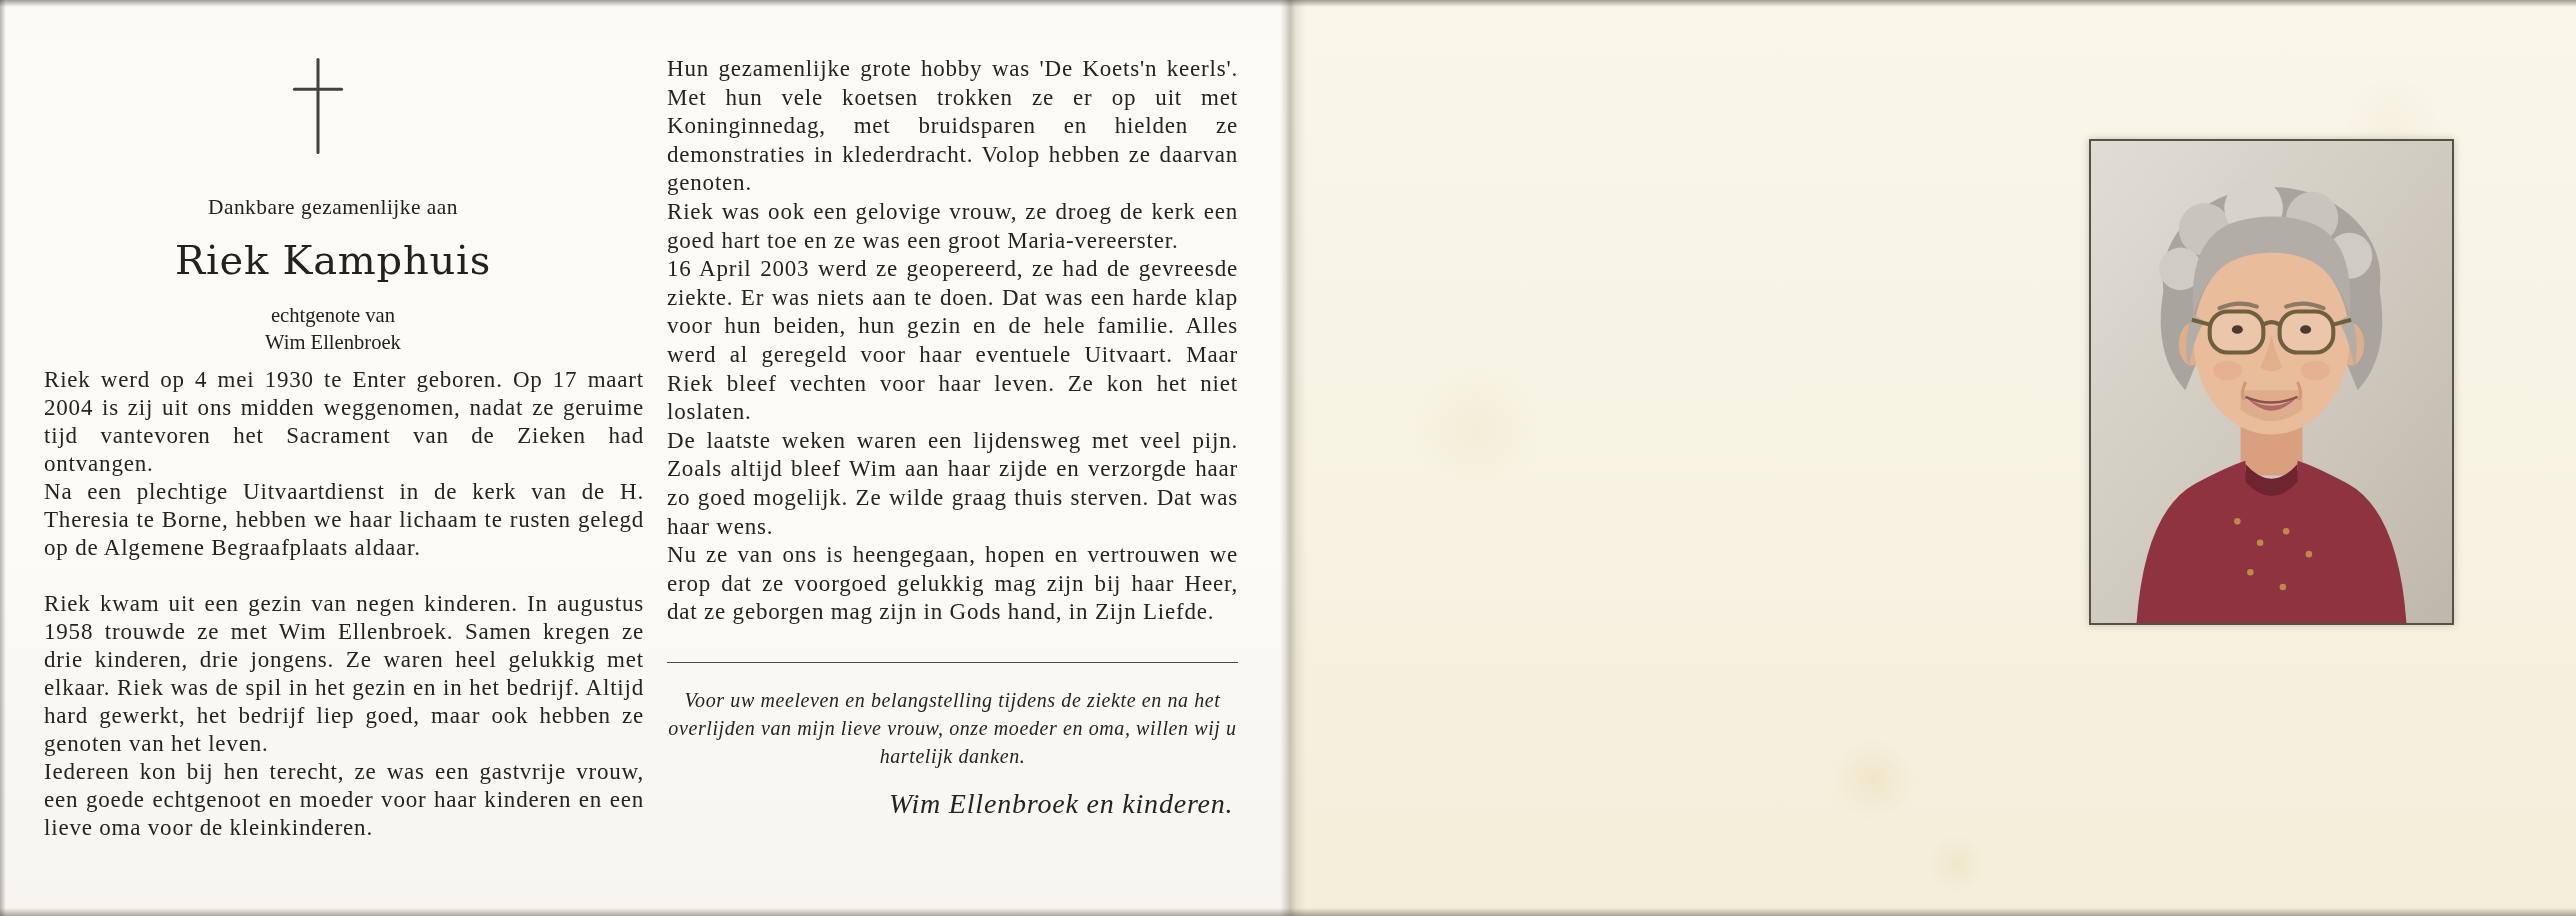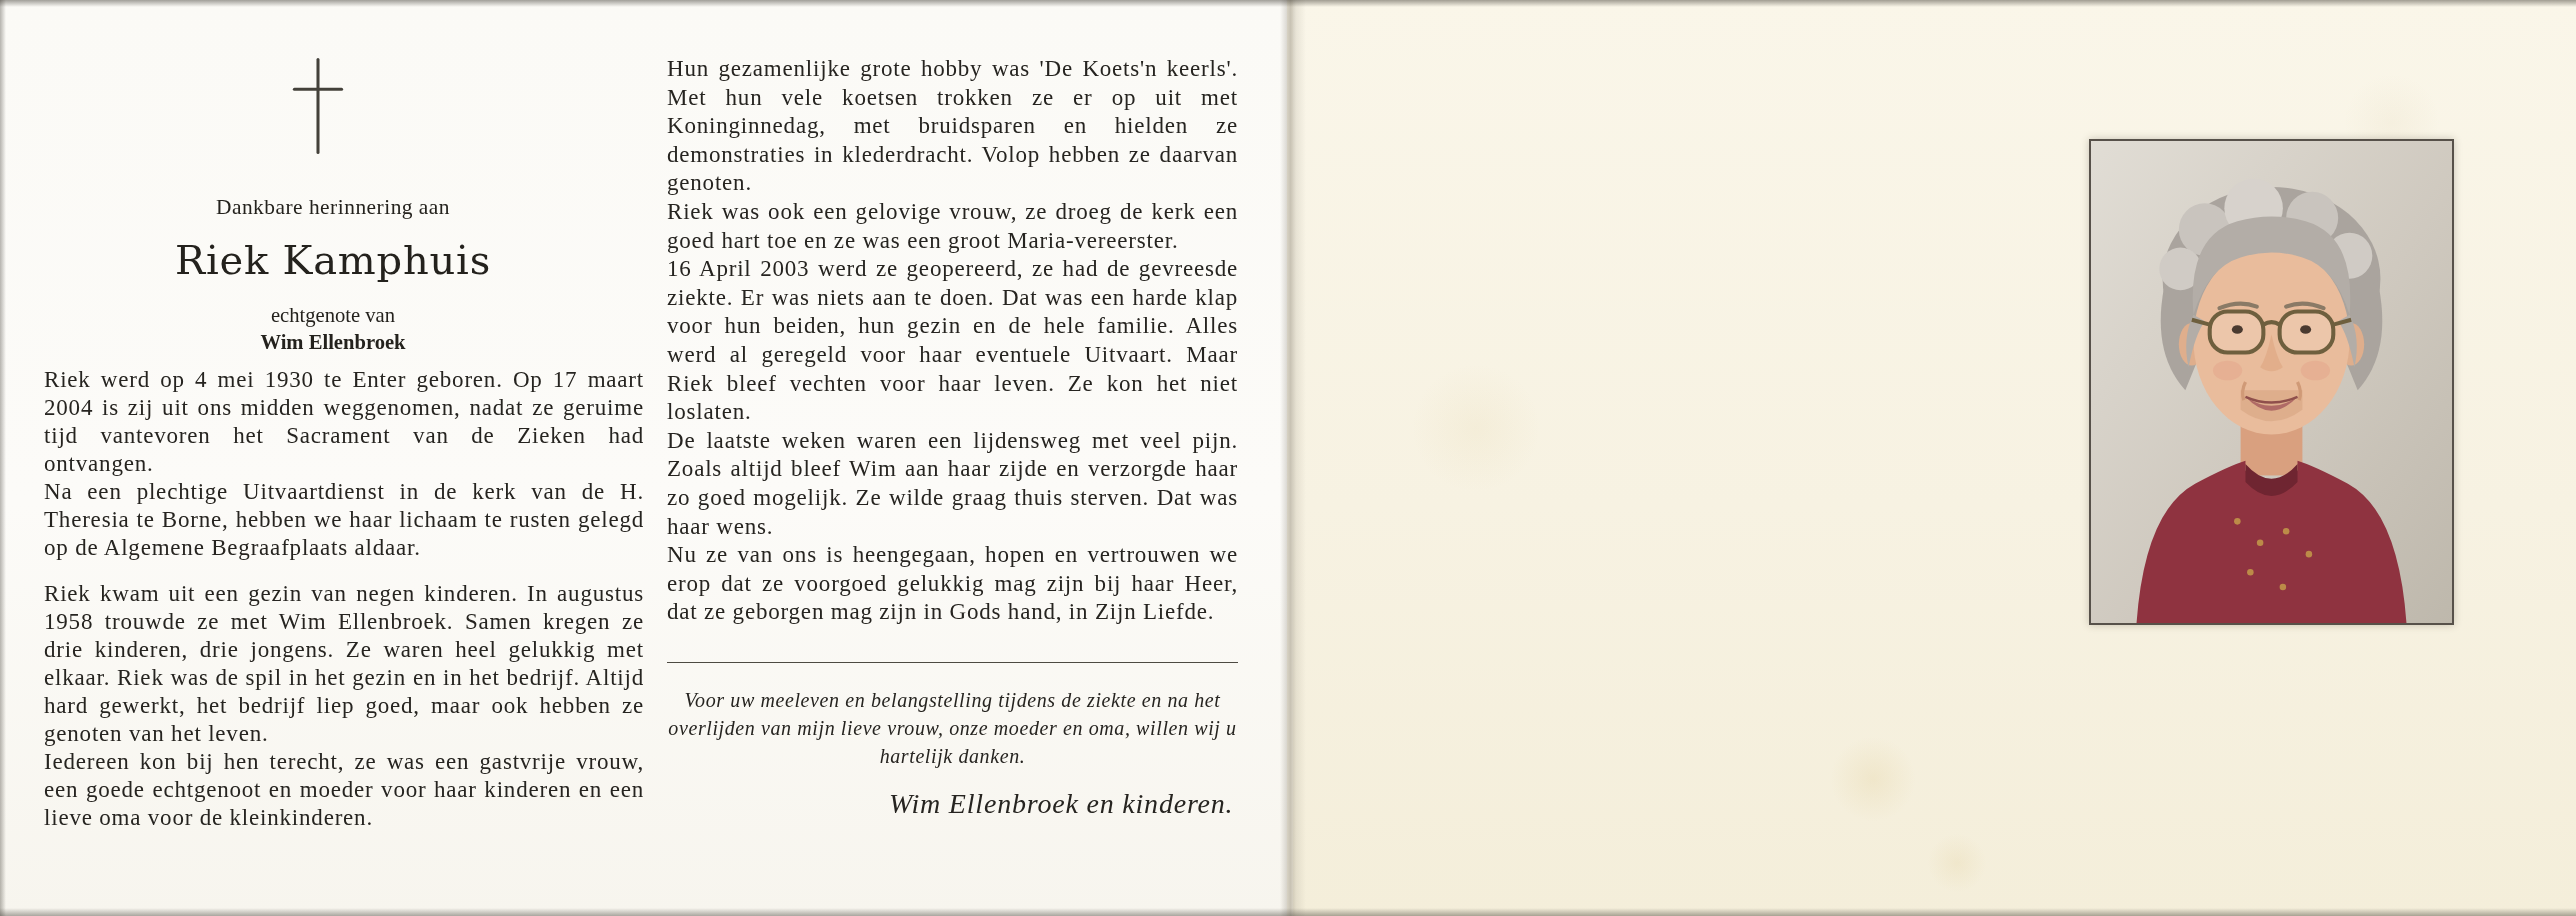--- a/index.html
+++ b/index.html
@@ -39,33 +39,33 @@
   }
 
   .cross { position:absolute; left:269px; top:55px; width:98px; height:102px; }
   .cross svg { width:100%; height:100%; }
 
   .heading { position:absolute; left:30.5px; top:195px; width:605px; text-align:center; color:#24221d; }
   .intro   { font-size:21.4px; letter-spacing:0.5px; }
   .name    { font-size:40px; font-weight:normal; letter-spacing:0.8px; margin-top:17px;
              font-family:"DejaVu Serif", serif; }
   .relation{ font-size:20.6px; margin-top:20.6px; }
-  .spouse  { font-size:20.6px; margin-top:4.6px;font-weight:bold; }
+  .spouse  { font-size:20.6px; margin-top:4.6px; }
 
   .body-text {
     color:#262420; font-size:23px; letter-spacing:0.8px;
     text-align:justify; text-justify:inter-word;
   }
   .body-left {
     position:absolute; left:44px; top:366px; width:600px; line-height:28px;
   }
   .body-right {
     position:absolute; left:667px; top:55px; width:571px; line-height:28.6px;
   }
-  .gap-top { margin-top:18px; }
+  .gap-top { margin-top:28px; }
 
   .divider { margin-top:35px; width:100%; height:0; border-top:1.9px solid #4d4a42; }
 
   .ack {
     margin-top:23px; font-style:italic; text-align:center;
     font-size:20px; line-height:28px; letter-spacing:0.6px;
   }
   .signature {
     margin-top:20px; font-style:italic; text-align:right;
     font-size:28px; padding-right:4.6px;
@@ -101,21 +101,21 @@
     <div class="edge-left"></div>
 
     <div class="cross">
       <svg viewBox="0 0 128 134" xmlns="http://www.w3.org/2000/svg">
         <line x1="64" y1="6" x2="64" y2="128" stroke="#44413a" stroke-width="4" stroke-linecap="round"></line>
         <line x1="33" y1="45" x2="95" y2="45" stroke="#44413a" stroke-width="4" stroke-linecap="round"></line>
       </svg>
     </div>
 
     <header class="heading">
-      <div class="intro">Dankbare herinnering aan</div>
+      <div class="intro">Dankbare gezamenlijke aan</div>
       <h1 class="name">Riek Kamphuis</h1>
       <div class="relation">echtgenote van</div>
       <div class="spouse">Wim Ellenbroek</div>
     </header>
 
     <div class="body-left body-text">
       <p>Riek werd op 4 mei 1930 te Enter geboren. Op 17 maart 2004 is zij uit ons midden weggenomen, nadat ze geruime tijd vantevoren het Sacrament van de Zieken had ontvangen.</p>
       <p>Na een plechtige Uitvaartdienst in de kerk van de H. Theresia te Borne, hebben we haar lichaam te rusten gelegd op de Algemene Begraafplaats aldaar.</p>
       <p class="gap-top">Riek kwam uit een gezin van negen kinderen. In augustus 1958 trouwde ze met Wim Ellenbroek. Samen kregen ze drie kinderen, drie jongens. Ze waren heel gelukkig met elkaar. Riek was de spil in het gezin en in het bedrijf. Altijd hard gewerkt, het bedrijf liep goed, maar ook hebben ze genoten van het leven.</p>
       <p>Iedereen kon bij hen terecht, ze was een gastvrije vrouw, een goede echtgenoot en moeder voor haar kinderen en een lieve oma voor de kleinkinderen.</p>

